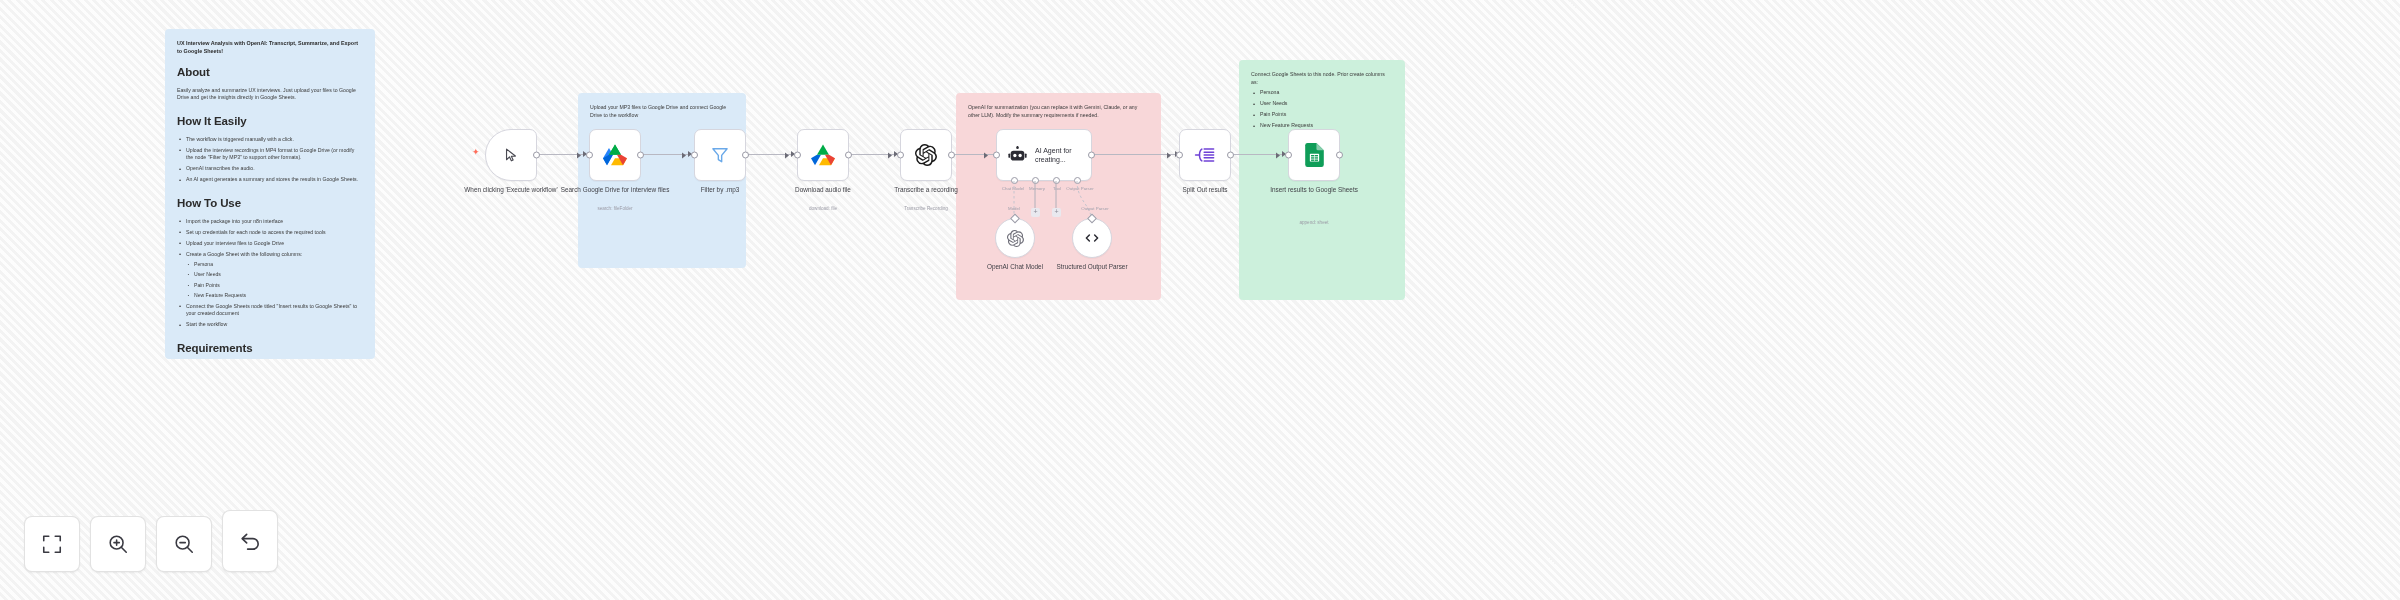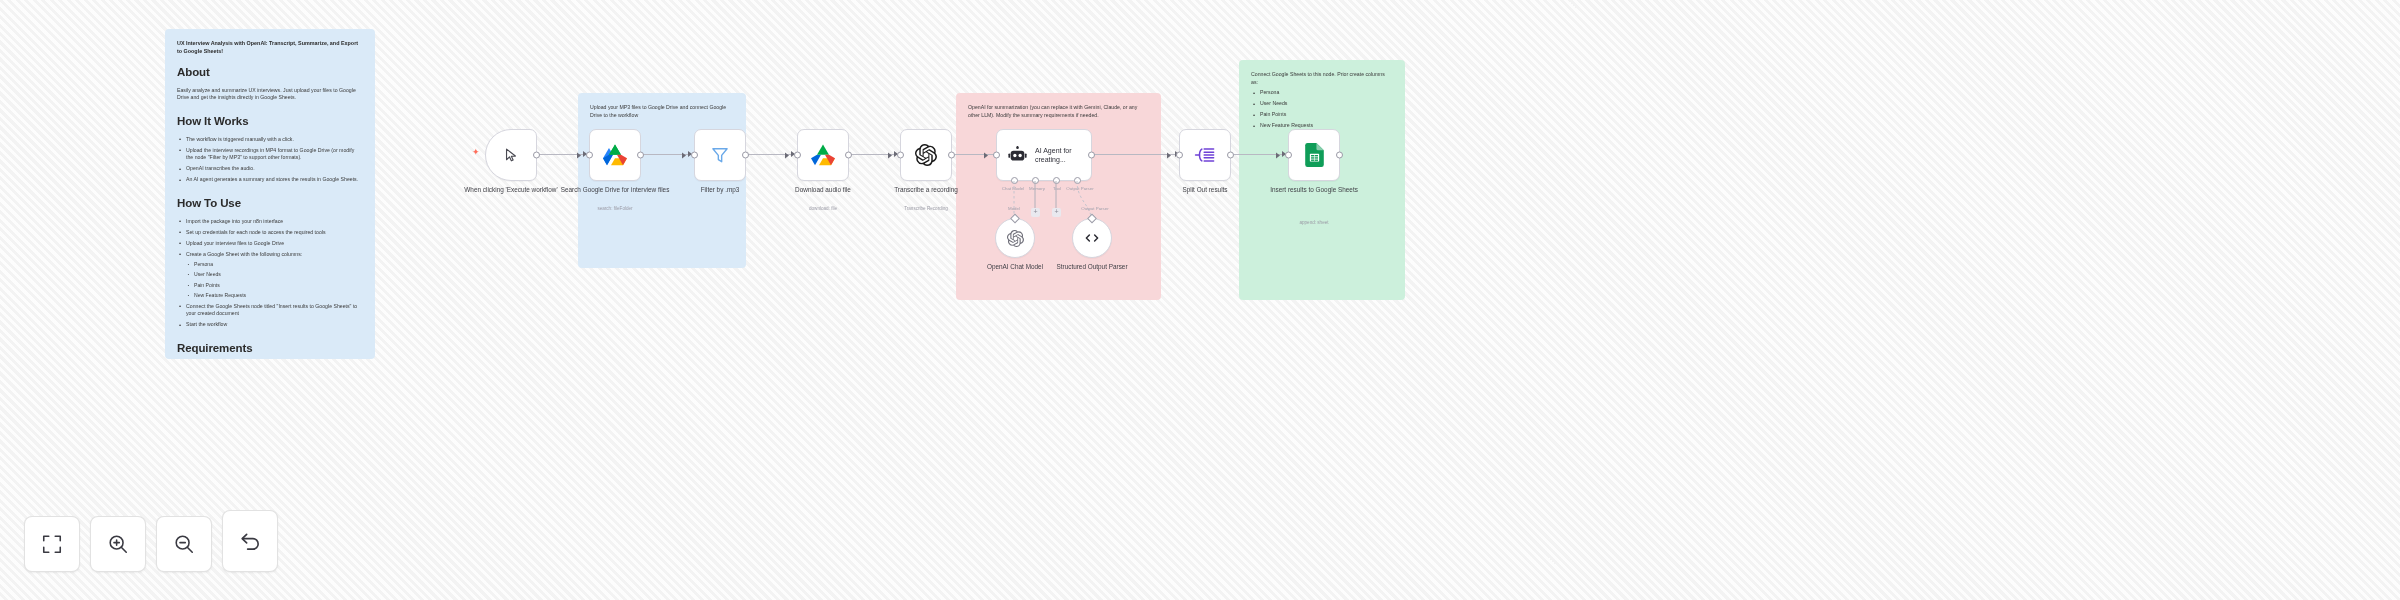--- a/index.html
+++ b/index.html
@@ -221,21 +221,21 @@
       </ul>
     </div>
   </div>
 
   <div class="sticky blue" style="left:165px; top:29px; width:210px; height:330px;">
     <div class="sticky-title">UX Interview Analysis with OpenAI: Transcript, Summarize, and Export to Google Sheets!</div>
 
     <h2>About</h2>
     <p>Easily analyze and summarize UX interviews. Just upload your files to Google Drive and get the insights directly in Google Sheets.</p>
 
-    <h2>How It Works</h2>
+    <h2>How It Easily</h2>
     <ul>
       <li>The workflow is triggered manually with a click.</li>
       <li>Upload the interview recordings in MP4 format to Google Drive (or modify the node "Filter by MP3" to support other formats).</li>
       <li>OpenAI transcribes the audio.</li>
       <li>An AI agent generates a summary and stores the results in Google Sheets.</li>
     </ul>
 
     <h2>How To Use</h2>
     <ul>
       <li>Import the package into your n8n interface</li>

